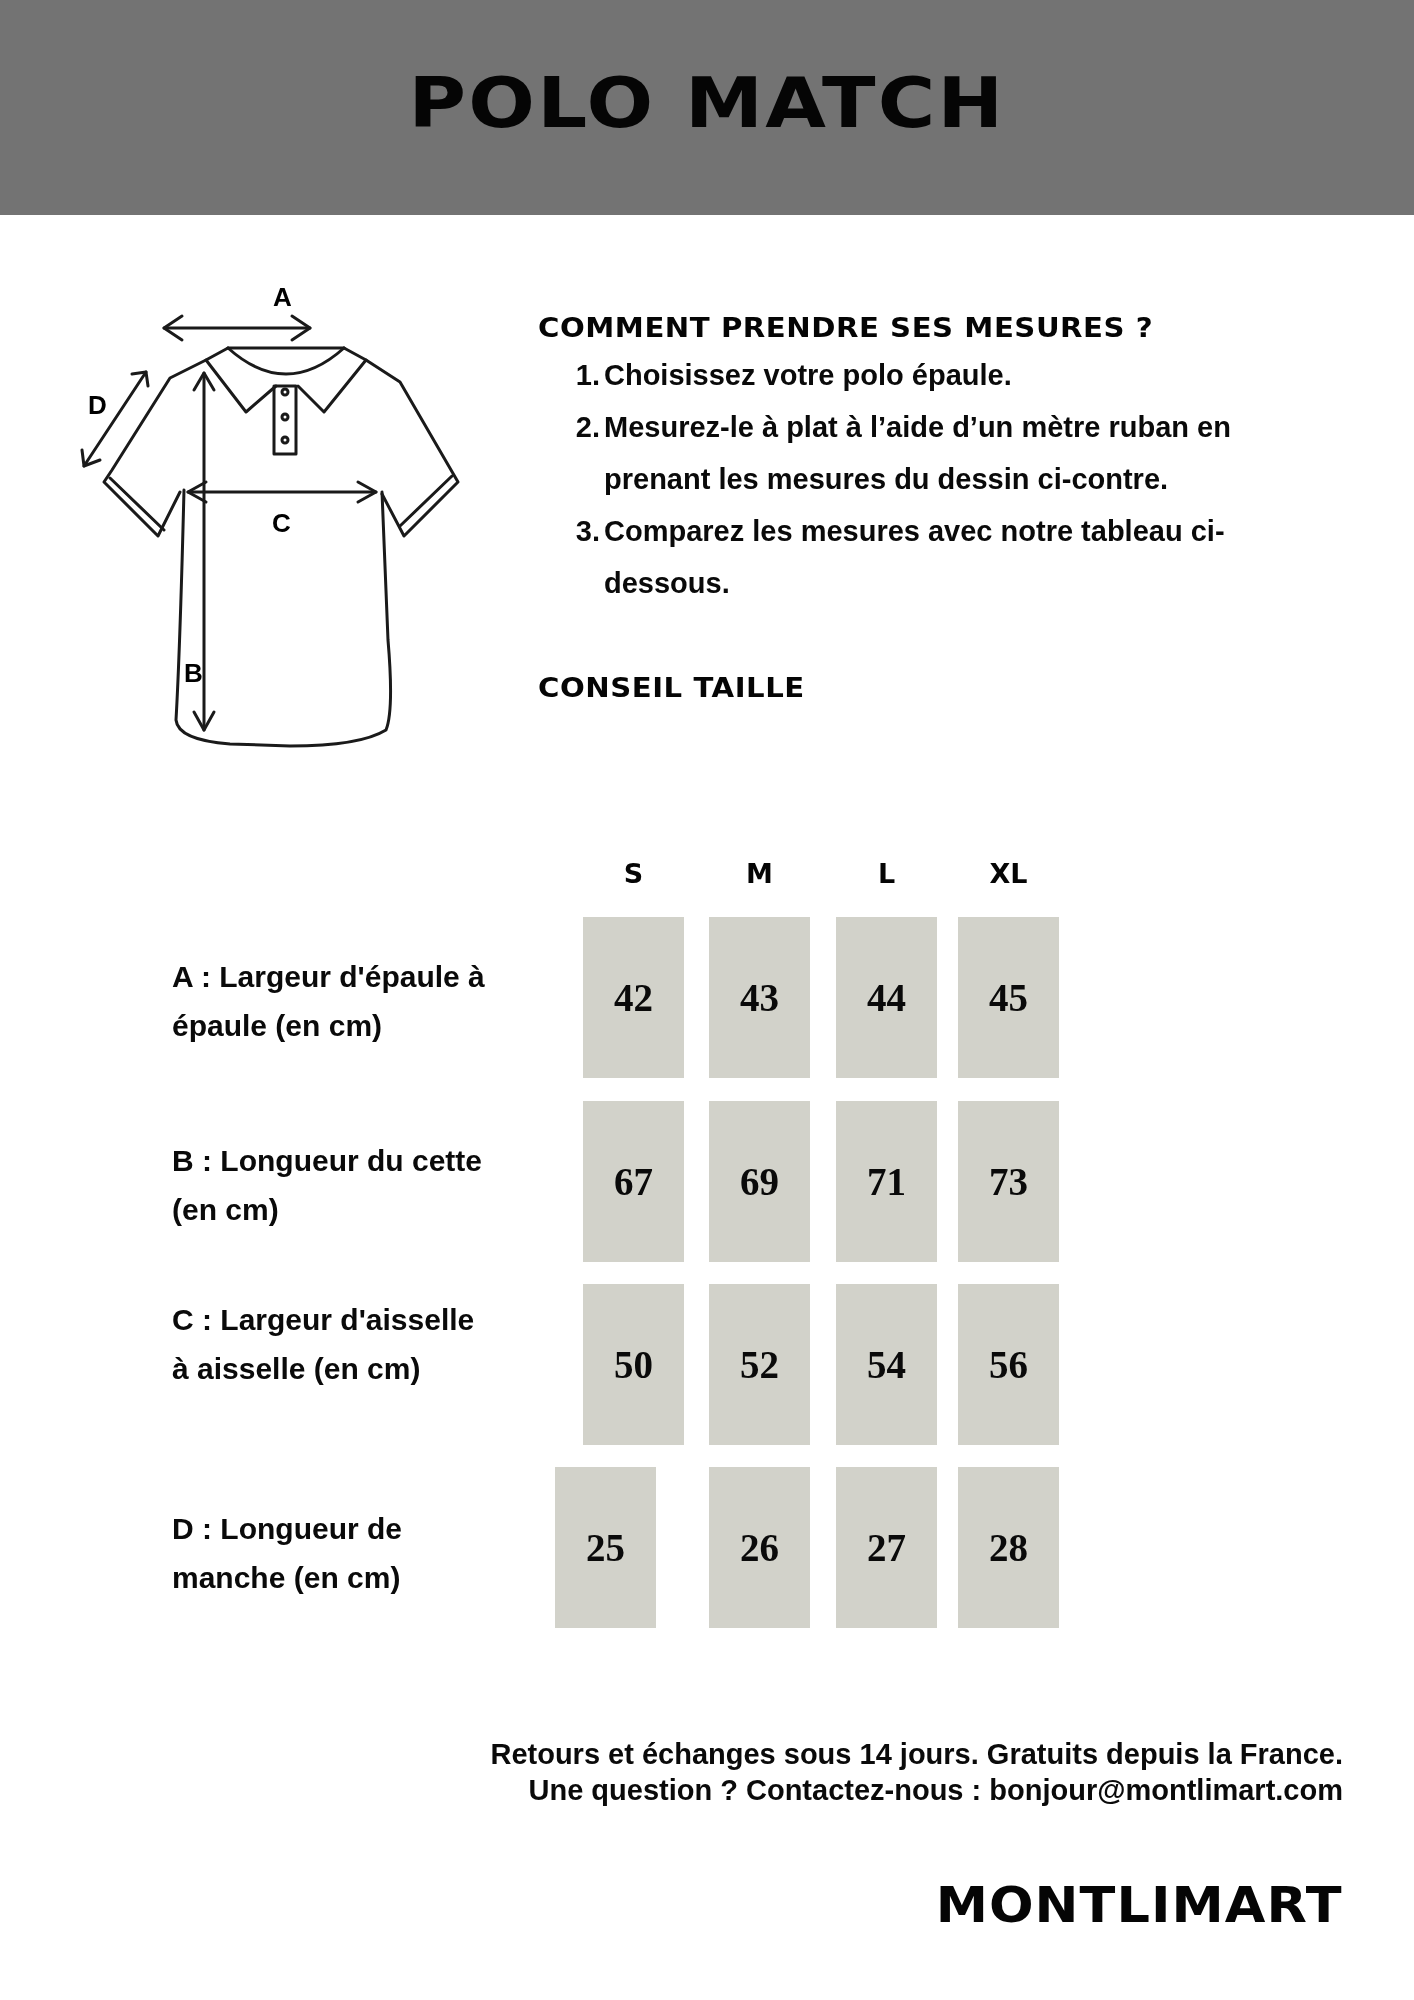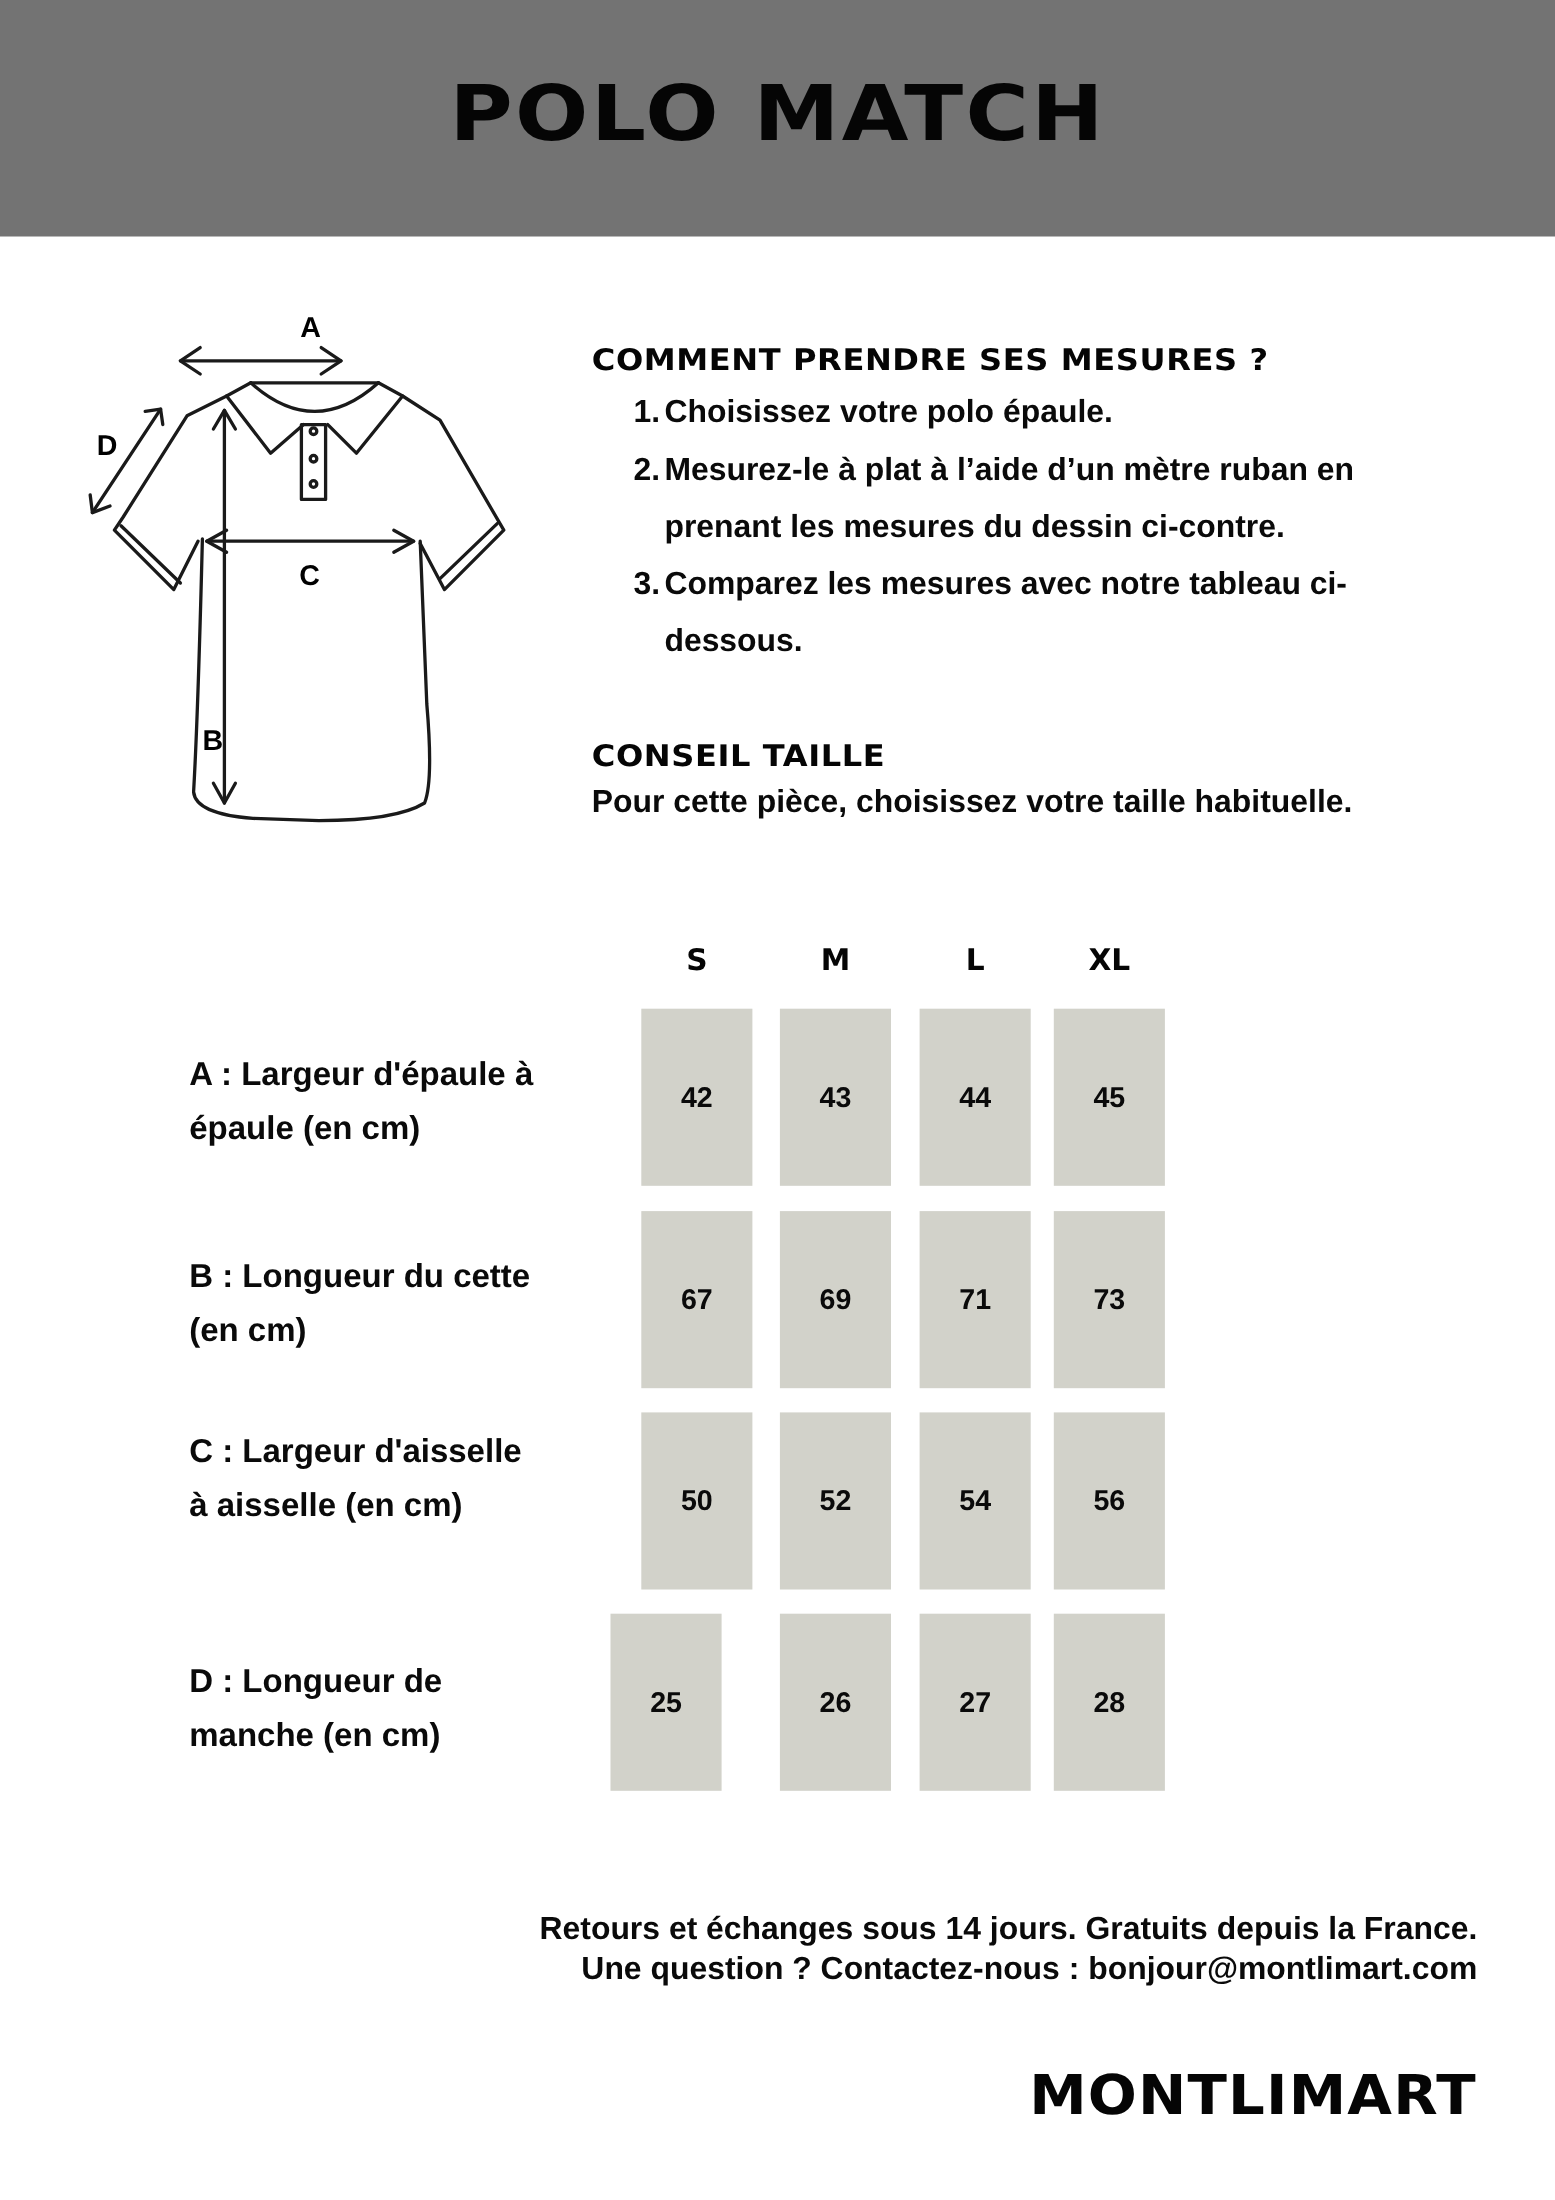--- a/index.html
+++ b/index.html
@@ -46,21 +46,21 @@
     }
 
     .row-label {
       position: absolute; left: 172px; width: 330px;
       font-family: "Liberation Sans", sans-serif; font-weight: bold; font-size: 30px;
       line-height: 49px; color: #0a0a0a;
     }
     .cell {
       position: absolute; width: 101px; height: 161px; background: #d2d2ca;
       display: flex; align-items: center; justify-content: center;
-      font-family: Liberation Sans, sans-serif; font-weight: bold; font-size: 26px; color: #0a0a0a;
+      font-family: Liberation Serif, serif; font-weight: bold; font-size: 39px; color: #0a0a0a;
     }
 
     .footer-line {
       position: absolute; right: 71px; text-align: right;
       font-family: "Liberation Sans", sans-serif; font-weight: bold; font-size: 29px;
       color: #0a0a0a; white-space: nowrap;
     }
     .brand-logo {
       position: absolute; right: 72px; top: 1876px;
       font-family: "DejaVu Sans", sans-serif; font-weight: bold; font-size: 50px;
@@ -132,21 +132,20 @@
     </li>
     <li class="step">
       <span class="step-num">3.</span>
       <span class="step-text">Comparez les mesures avec notre tableau ci-dessous.</span>
     </li>
   </ol>
 </div>
 
 <div class="advice">
   <div class="section-heading">CONSEIL TAILLE</div>
-  <div class="advice-text">Pour cette pièce, choisissez votre taille habituelle.</div>
 </div>
 
 <div>
   <div class="col-header" style="left:583px;">S</div>
   <div class="col-header" style="left:709px;">M</div>
   <div class="col-header" style="left:836px;">L</div>
   <div class="col-header" style="left:958px;">XL</div>
 
   <div class="row-label" style="top:952px;">A : Largeur d'épaule à épaule (en cm)</div>
   <div class="cell" style="left:583px;top:917px;">42</div>

